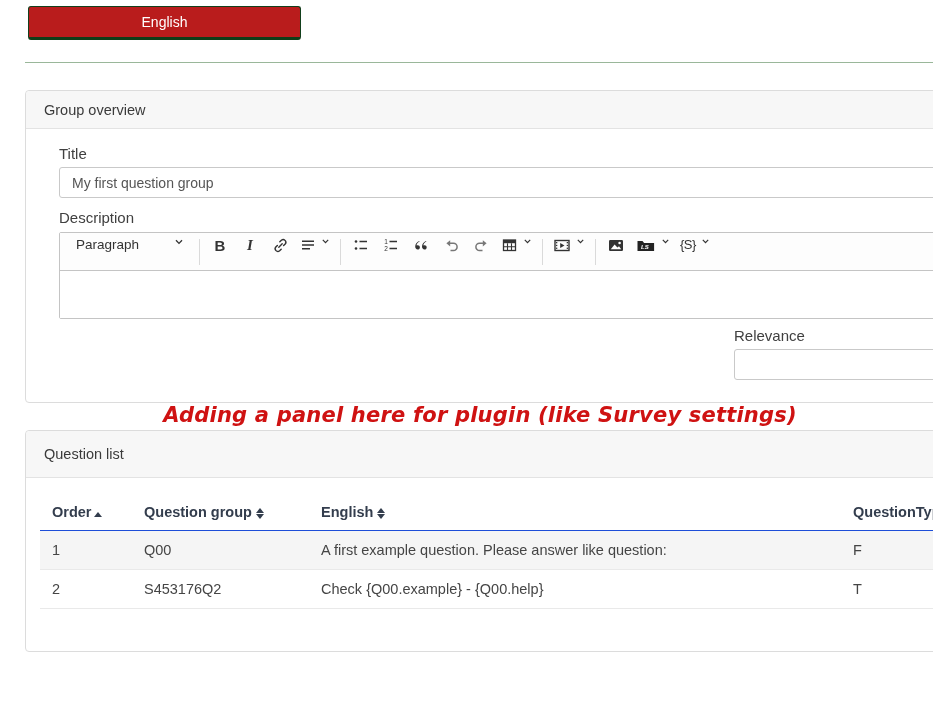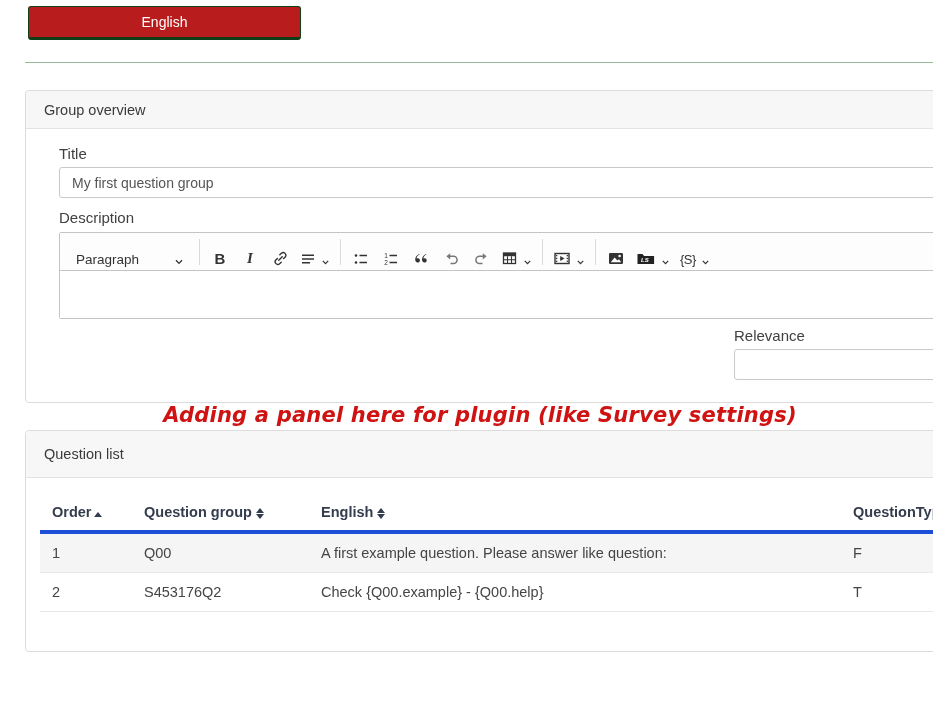--- a/index.html
+++ b/index.html
@@ -49,21 +49,21 @@
   .f-relevance .text-input { width:640px; margin-top:5px; }
 
   
   .editor { width:1276px; border:1px solid #c4c4c4; border-radius:2px; margin-top:6px; }
   .toolbar {
     height:38px; display:flex; align-items:center; padding:0 6px;
     border-bottom:1px solid #c4c4c4; background:#fdfdfd;
   }
   .tb-sep { width:1px; height:26px; background:#dadada; margin:0 5px; align-self:center; flex:none; }
   .tb-btn {
-    display:flex; align-items:flex-end; justify-content:center; gap:5px;
+    display:flex; align-items:flex-start; justify-content:center; gap:5px;
     min-width:30px; height:30px; padding:0 5px; border-radius:2px;
     color:#333; cursor:pointer; flex:none;
   }
   .dd-paragraph { width:128px; justify-content:space-between; padding:0 10px; font-size:13.5px; color:#333; }
   .glyph-b { font-weight:800; font-size:15px; }
   .glyph-i { font-style:italic; font-weight:600; font-size:15px; font-family:"Liberation Serif", serif; }
   .glyph-expr { font-size:13px; color:#333; letter-spacing:-0.5px; }
   .editor-body { height:47px; background:#fff; }
   svg.icon { display:block; }
 
@@ -73,21 +73,21 @@
     font-family:"DejaVu Sans", sans-serif;
     font-size:21px; font-weight:bold; font-style:italic; color:#cf1212;
     letter-spacing:0.2px;
   }
 
   
   .qtable-wrap { margin:16px 0 0 14px; }
   table.qtable { border-collapse:collapse; table-layout:fixed; width:1316px; font-size:14.5px; }
   .qtable th {
     text-align:left; font-weight:bold; color:#333d4d; padding:10px 12px;
-    border-bottom:4px solid #1d4ed8; white-space:nowrap; overflow:hidden;
+    border-bottom:1px solid #1d4ed8; white-space:nowrap; overflow:hidden;
   }
   .qtable td {
     padding:11px 12px; color:#454545; border-bottom:1px solid #e9e9e9; white-space:nowrap; overflow:hidden;
   }
   .qtable tbody tr.striped { background:#f5f5f5; }
 
   .arr-up, .arr-down { width:0; height:0; border-left:4px solid transparent; border-right:4px solid transparent; display:inline-block; }
   .arr-up { border-bottom:5px solid #333d4d; }
   .arr-down { border-top:5px solid #333d4d; }
   .sort-single { display:inline-block; margin-left:2px; vertical-align:top; }

